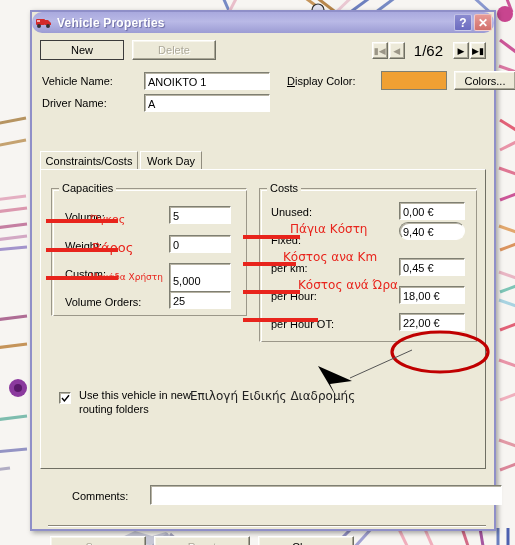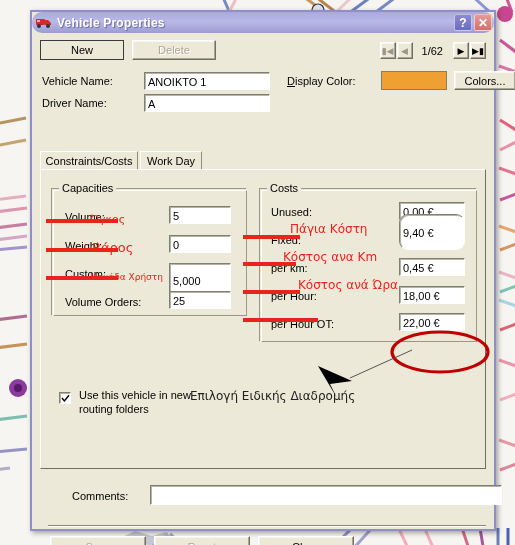--- a/index.html
+++ b/index.html
@@ -74,21 +74,21 @@
   .navbtn {
     width:16px; height:17px; margin:0 0 0 1px;
     background:#ece9d8;
     border:1px solid; border-color:#ffffff #6f6f63 #6f6f63 #ffffff;
     box-shadow: inset -1px -1px 0 #a9a696, inset 1px 1px 0 #f7f5ec;
     display:flex; align-items:center; justify-content:center;
     font-size:9px; box-sizing:border-box; cursor:default;
   }
   .navbtn.dis { color:#9b9687; }
   .navbtn.en  { color:#000; }
-  .navlabel { font-size:11px; color:#000; margin:0 9px; }
+  .navlabel { font-size:15px; color:#000; margin:0 9px; }
 
   .lbl { position:absolute; font-size:11px; color:#000; white-space:nowrap; }
   .lbl u { text-decoration: underline; }
 
   .field {
     position:absolute; box-sizing:border-box;
     background:#fff;
     border:1px solid; border-color:#7f7f72 #ffffff #ffffff #7f7f72;
     box-shadow: inset 1px 1px 0 #b7b3a4;
     font-size:11px; color:#000;
@@ -289,21 +289,21 @@
       </div>
 
       <div class="group" style="left:218px; top:12px; width:218px; height:160px;">
         <div class="gbox"></div>
         <div class="gtitle">Costs</div>
 
         <div class="lbl" style="left:12px; top:24px;">Unused:</div>
         <div class="field" style="left:140px; top:20px; width:66px; height:18px;">0,00 €</div>
 
         <div class="lbl" style="left:12px; top:52px;">Fixed:</div>
-        <div class="field" style="left:140px; top:32px; width:66px; height:36px;border-radius:9px;">9,40 €</div>
+        <div class="field" style="left:140px; top:40px; width:66px; height:18px;border-radius:9px;">9,40 €</div>
 
         <div class="lbl" style="left:12px; top:80px;">per km:</div>
         <div class="field" style="left:140px; top:76px; width:66px; height:18px;">0,45 €</div>
 
         <div class="lbl" style="left:12px; top:108px;">per Hour:</div>
         <div class="field" style="left:140px; top:104px; width:66px; height:18px;">18,00 €</div>
 
         <div class="lbl" style="left:12px; top:136px;">per Hour OT:</div>
         <div class="field" style="left:140px; top:131px; width:66px; height:18px;">22,00 €</div>
       </div>

